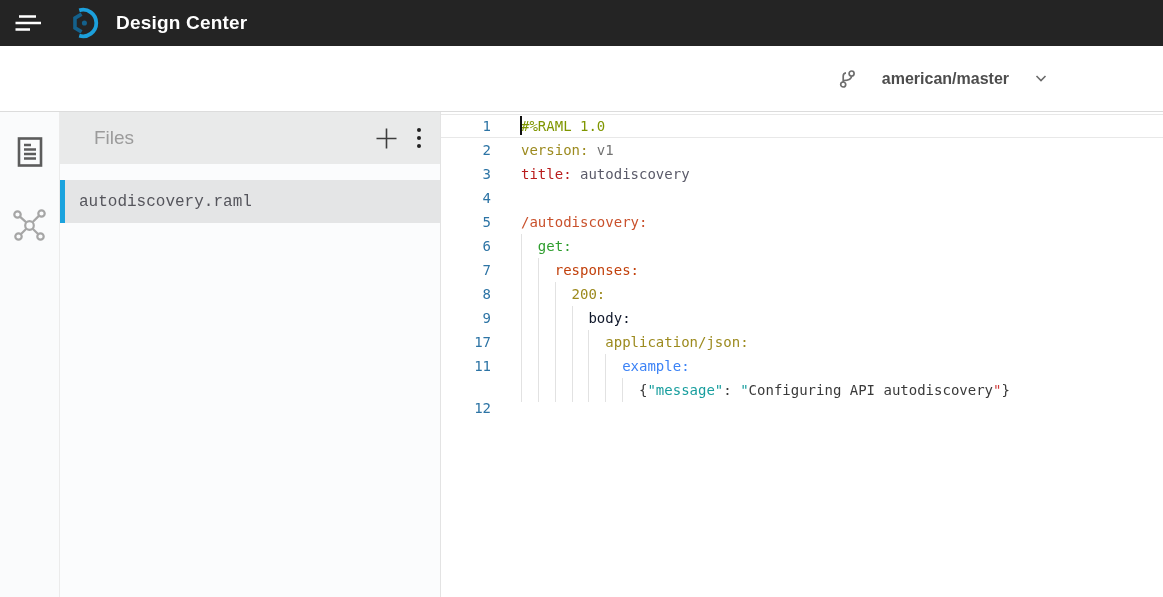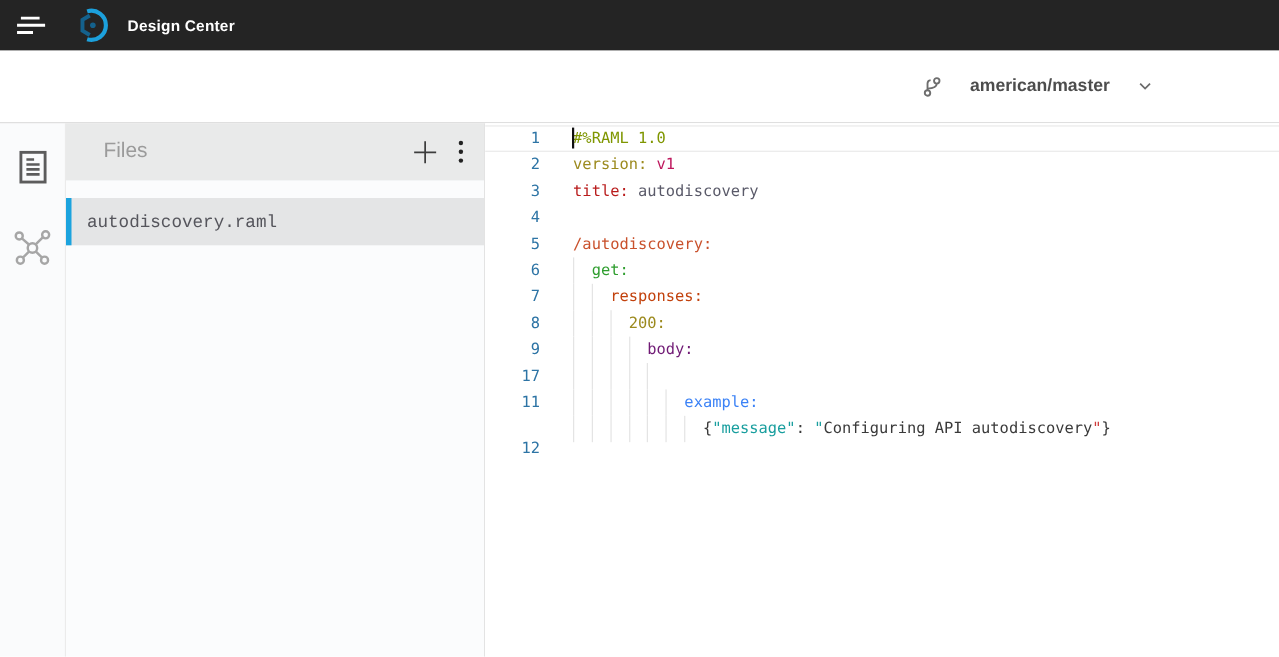--- a/index.html
+++ b/index.html
@@ -8,21 +8,21 @@
     width:1163px; height:597px; overflow:hidden; background:#fff;
     font-family:"Liberation Sans", sans-serif;
     -webkit-font-smoothing:antialiased;
   }
   .app { width:1163px; height:597px; display:flex; flex-direction:column; }
 
   
   .topbar { height:46px; flex:none; background:#242424; display:flex; align-items:center; padding-left:12px; }
   .hamburger { background:none; border:none; padding:4px 2px; margin-right:22px; cursor:pointer; display:flex; }
   .logo { margin-right:16px; display:flex; cursor:pointer; }
-  .app-title { margin:0; font-size:14px; font-weight:700; color:#ffffff; letter-spacing:.2px; }
+  .app-title { margin:0; font-size:19px; font-weight:700; color:#ffffff; letter-spacing:.2px; }
 
   
   .subheader { height:66px; flex:none; background:#ffffff; border-bottom:1px solid #dcdcdc; position:relative; }
   .branch { position:absolute; right:116px; top:50%; transform:translateY(-50%);
             display:flex; align-items:center; gap:26px; cursor:pointer; }
   .branch-label { font-size:16px; font-weight:700; color:#4d4d4d; }
 
   
   .content { flex:1; display:flex; min-height:0; }
 
@@ -141,21 +141,21 @@
 
     <main class="editor">
       <div class="active-line"></div>
       <div id="code-lines">
           <div class="line">
             <span class="ln" style="color: rgb(45, 116, 165);">1</span>
             <span class="code"><span class="caret"></span><span style="color: rgb(127, 150, 0);">#%RAML 1.0</span></span>
           </div>
           <div class="line">
             <span class="ln" style="color: rgb(45, 116, 165);">2</span>
-            <span class="code"><span style="color: rgb(156, 138, 30);">version:</span><span style="color: #be185d;"> v1</span></span>
+            <span class="code"><span style="color: rgb(156, 138, 30);">version:</span><span style="color: #737373;"> v1</span></span>
           </div>
           <div class="line">
             <span class="ln" style="color: rgb(45, 116, 165);">3</span>
             <span class="code"><span style="color: #b91c1c;">title:</span><span style="color: rgb(90, 90, 105);"> autodiscovery</span></span>
           </div>
           <div class="line">
             <span class="ln" style="color: rgb(45, 116, 165);">4</span>
             <span class="code"></span>
           </div>
           <div class="line">
@@ -169,25 +169,25 @@
           <div class="line">
             <span class="ln" style="color: rgb(45, 116, 165);">7</span>
             <span class="code"><span class="guide" style="left: 0ch;"></span><span class="guide" style="left: 2ch;"></span><span style="color: #c2410c;">    responses:</span></span>
           </div>
           <div class="line">
             <span class="ln" style="color: rgb(45, 116, 165);">8</span>
             <span class="code"><span class="guide" style="left: 0ch;"></span><span class="guide" style="left: 2ch;"></span><span class="guide" style="left: 4ch;"></span><span style="color: rgb(156, 138, 30);">      200:</span></span>
           </div>
           <div class="line">
             <span class="ln" style="color: rgb(45, 116, 165);">9</span>
-            <span class="code"><span class="guide" style="left: 0ch;"></span><span class="guide" style="left: 2ch;"></span><span class="guide" style="left: 4ch;"></span><span class="guide" style="left: 6ch;"></span><span style="color: #701a75;">        body:</span></span>
+            <span class="code"><span class="guide" style="left: 0ch;"></span><span class="guide" style="left: 2ch;"></span><span class="guide" style="left: 4ch;"></span><span class="guide" style="left: 6ch;"></span><span style="color: #0f172a;">        body:</span></span>
           </div>
           <div class="line">
             <span class="ln" style="color: rgb(45, 116, 165);">17</span>
-            <span class="code"><span class="guide" style="left: 0ch;"></span><span class="guide" style="left: 2ch;"></span><span class="guide" style="left: 4ch;"></span><span class="guide" style="left: 6ch;"></span><span class="guide" style="left: 8ch;"></span></span>
+            <span class="code"><span class="guide" style="left: 0ch;"></span><span class="guide" style="left: 2ch;"></span><span class="guide" style="left: 4ch;"></span><span class="guide" style="left: 6ch;"></span><span class="guide" style="left: 8ch;"></span><span style="color: rgb(156, 138, 30);">          application/json:</span></span>
           </div>
           <div class="line">
             <span class="ln" style="color: rgb(45, 116, 165);">11</span>
             <span class="code"><span class="guide" style="left: 0ch;"></span><span class="guide" style="left: 2ch;"></span><span class="guide" style="left: 4ch;"></span><span class="guide" style="left: 6ch;"></span><span class="guide" style="left: 8ch;"></span><span class="guide" style="left: 10ch;"></span><span style="color: #3b82f6;">            example:</span></span>
           </div>
           <div class="line">
             <span class="ln" style="color: rgb(45, 116, 165); margin-top: 18px;">12</span>
             <span class="code"><span class="guide" style="left: 0ch;"></span><span class="guide" style="left: 2ch;"></span><span class="guide" style="left: 4ch;"></span><span class="guide" style="left: 6ch;"></span><span class="guide" style="left: 8ch;"></span><span class="guide" style="left: 10ch;"></span><span class="guide" style="left: 12ch;"></span><span style="color: rgb(58, 58, 58);">              {</span><span style="color: rgb(24, 158, 158);">"message"</span><span style="color: rgb(58, 58, 58);">: </span><span style="color: rgb(24, 158, 158);">"</span><span style="color: rgb(58, 58, 58);">Configuring API autodiscovery</span><span style="color: rgb(206, 59, 59);">"</span><span style="color: rgb(58, 58, 58);">}</span></span>
           </div>
         </div>

